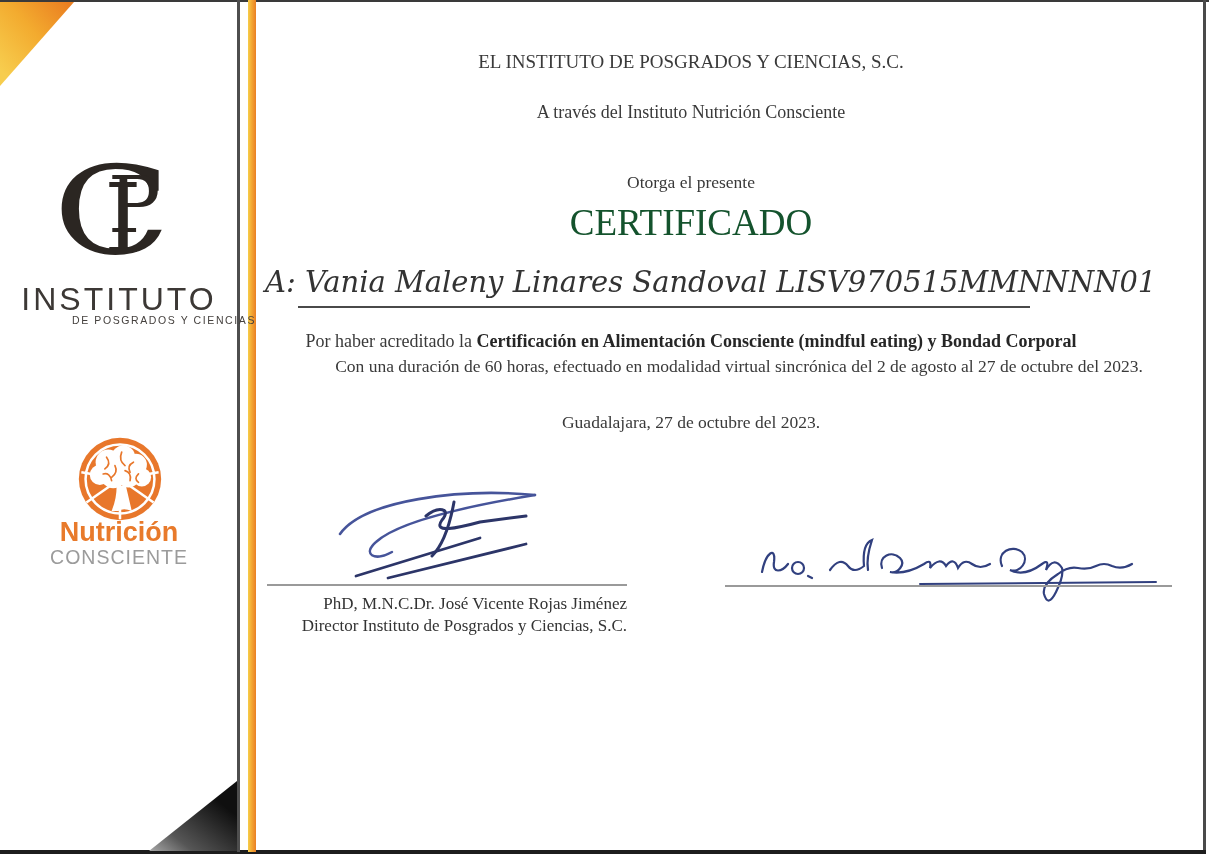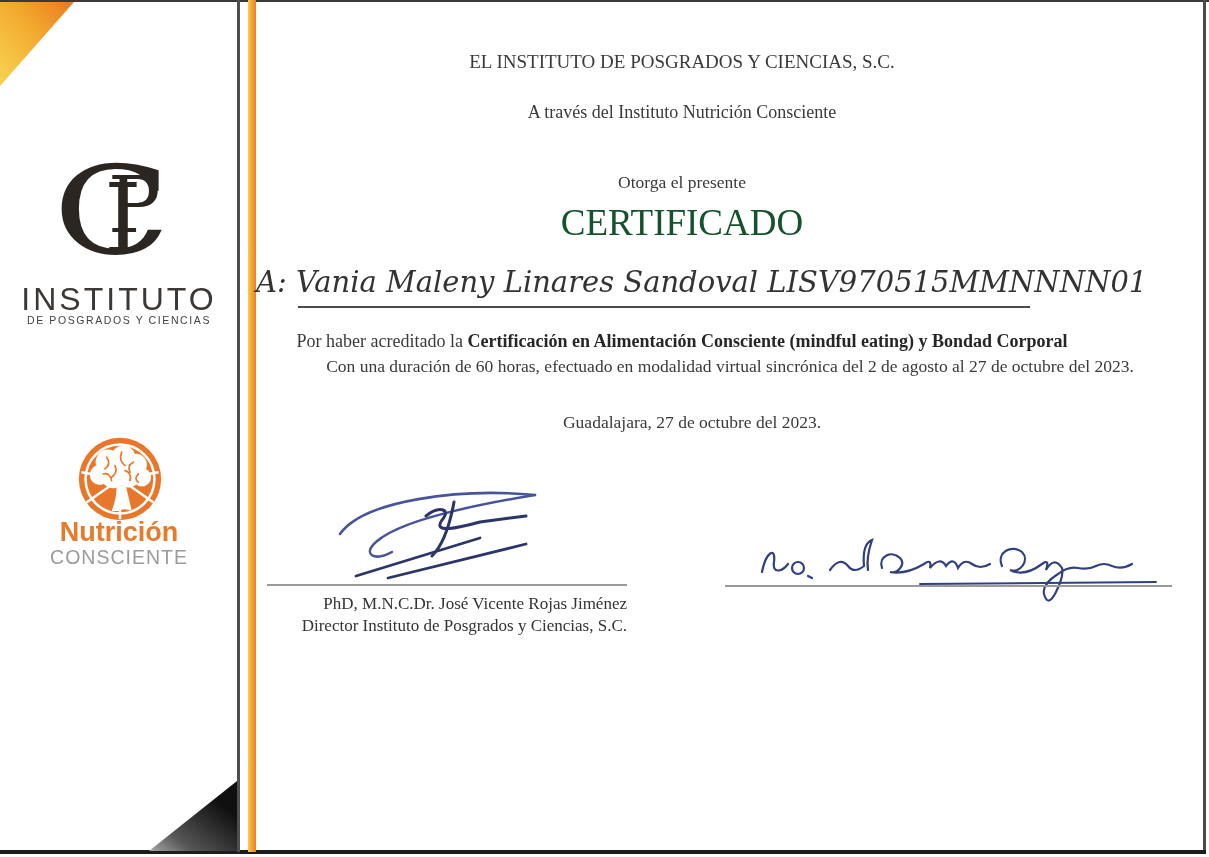--- a/index.html
+++ b/index.html
@@ -20,39 +20,39 @@
     background:linear-gradient(to bottom left,#ea7f21 5%,#f3ab2f 45%,#f7cd4e 90%);
     clip-path:polygon(0 0,100% 0,0 100%);}
   .tri-bottom-left{position:absolute;left:149px;top:781px;width:88px;height:70px;
     background:linear-gradient(to bottom left,#0f0f0f 25%,#565656 75%,#a8a8a8 100%);
     clip-path:polygon(100% 0,100% 100%,0 100%);}
   
   .sidebar-text{position:absolute;left:0;width:238px;text-align:center;}
   .inst-name{top:281px;font-family:"Liberation Sans",sans-serif;font-size:32px;
     letter-spacing:3px;color:#3c3835;}
   .inst-sub{top:314px;font-family:"Liberation Sans",sans-serif;font-size:10.5px;
-    letter-spacing:1.6px;color:#45413e;}
+    letter-spacing:1.6px;color:#45413e;padding-left:45px;}
   .nut-line1{top:517px;font-family:"Liberation Sans",sans-serif;font-size:27px;
     font-weight:bold;color:#e87a2b;}
   .nut-line2{top:546px;font-family:"Liberation Sans",sans-serif;font-size:19.5px;
     letter-spacing:1px;color:#9b9b9b;}
   .ipc-logo{position:absolute;left:58px;top:156px;width:122px;height:112px;}
   .nut-logo{position:absolute;left:78px;top:437px;width:84px;height:84px;}
   
-  .main{position:absolute;left:256px;top:0;width:852px;height:857px;}
+  .main{position:absolute;left:265px;top:0;width:852px;height:857px;}
   .mline{position:absolute;left:0;width:100%;text-align:center;white-space:nowrap;}
   .l-institute{top:51px;font-size:19px;}
   .l-through{top:102px;font-size:18px;}
   .l-grants{top:172px;font-size:17.5px;}
   .l-title{top:201px;font-size:37px;color:#14532d;}
   .l-name{top:265px;font-size:29px;font-style:italic;font-family:"DejaVu Serif",serif;color:#333;}
   .l-reason{top:331px;font-size:18px;}
   .l-reason b{color:#262626;margin-top:42px;}
   .l-duration{top:356px;font-size:17.5px;padding-left:48px;}
-  .l-place{top:412px;font-size:17.5px;margin-left:10px;}
+  .l-place{top:412px;font-size:17.5px;}
   .name-underline{position:absolute;left:298px;top:306px;width:732px;height:1.6px;background:#4a4a4a;}
   
   .sig-line{position:absolute;height:1.6px;background:#9a9a9a;}
   .sig-line-left{left:267px;top:584px;width:360px;}
   .sig-line-right{left:725px;top:585px;width:447px;}
   .sig-block{position:absolute;text-align:right;font-size:17px;line-height:22px;color:#333;}
   .sig-block-left{left:267px;top:593px;width:360px;}
   .sig-block-right{left:725px;top:594px;width:447px;}
   .sig-img-left{position:absolute;left:330px;top:486px;width:220px;height:96px;}
   .sig-img-right{position:absolute;left:752px;top:532px;width:416px;height:70px;}

